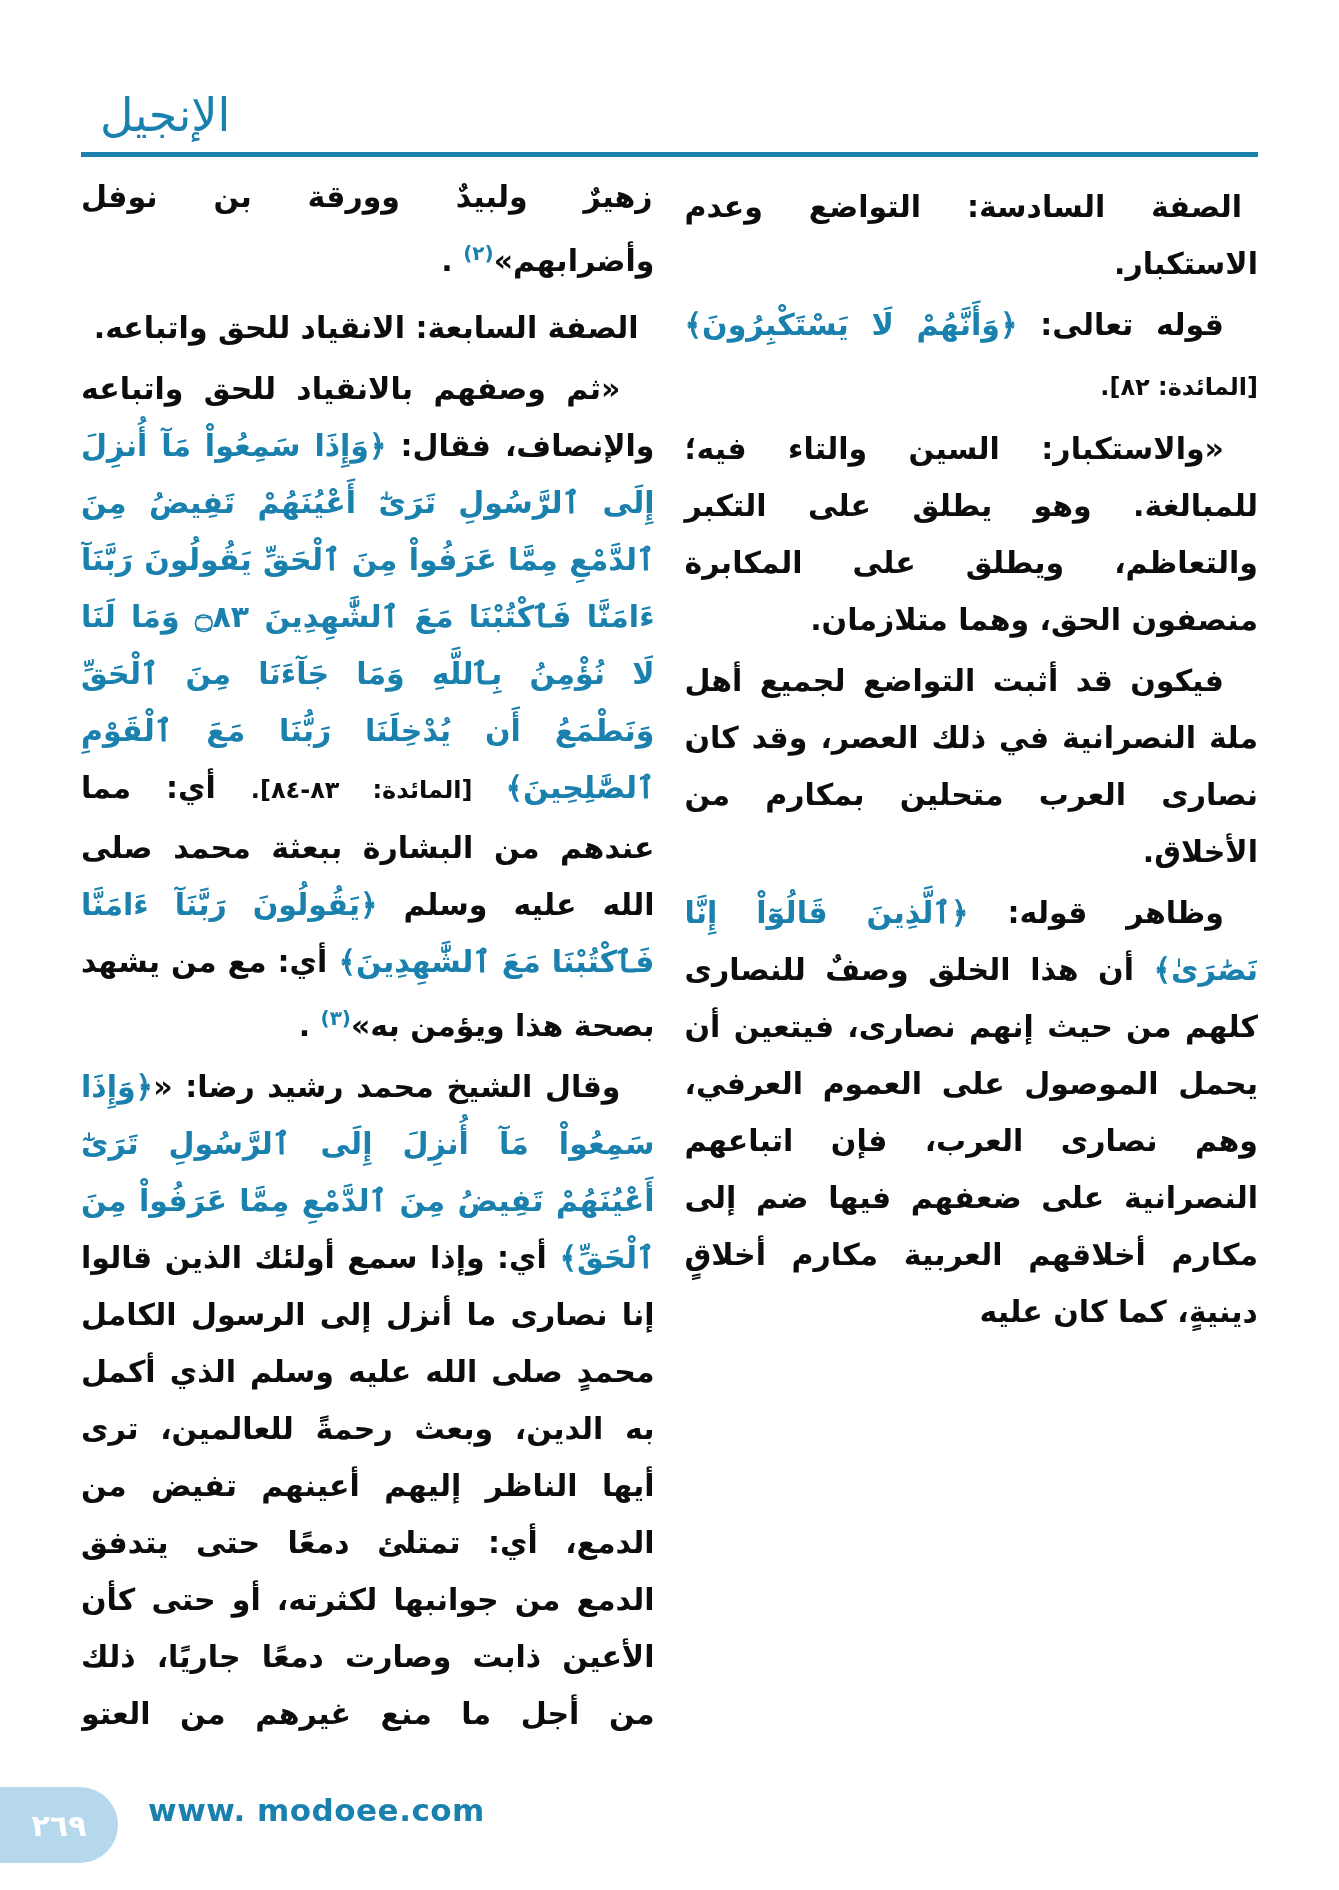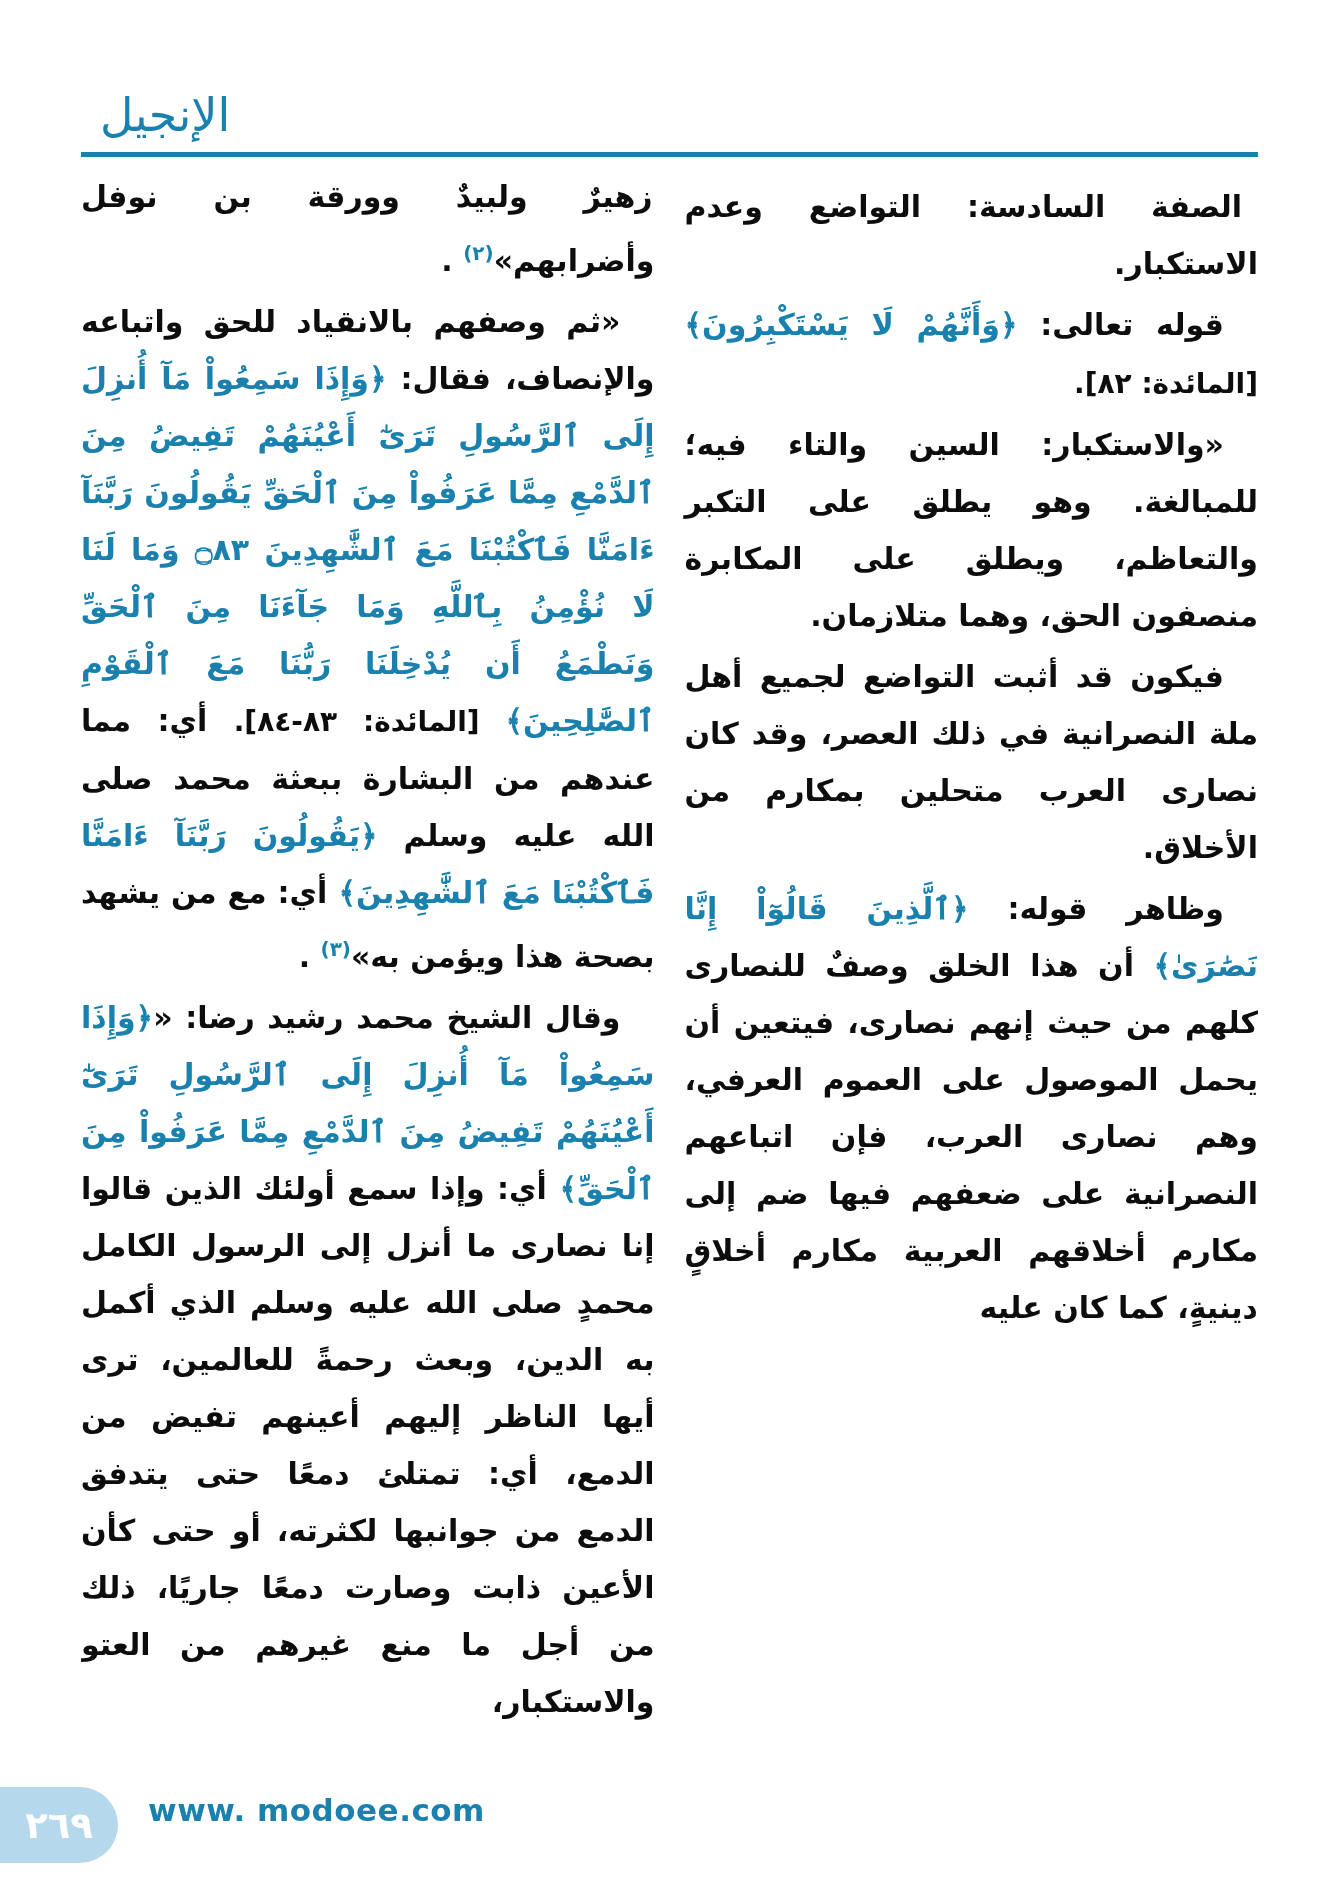--- a/index.html
+++ b/index.html
@@ -36,33 +36,33 @@
     text-align:justify;
   }
   .col-text p{margin:0;}
   .col-text p.para{text-indent:34px;margin-top:4px;}
   .col-text p.noindent{text-indent:2px;margin-top:0;}
   .col-text p.heading{
     text-indent:16px;margin-top:10px;margin-bottom:4px;
     font-weight:800;
   }
   .seg-verse{color:var(--accent);}
-  .seg-ref{font-size:28px;}
+  .seg-ref{font-size:24px;}
   .seg-marker{
     color:var(--accent);font-size:20px;
     vertical-align:11px;letter-spacing:1px;
   }
   .page-badge{
     position:absolute;left:0;top:1787px;width:118px;height:76px;
     background:var(--badge);
     border-radius:0 38px 38px 0;
     display:flex;align-items:center;justify-content:center;
   }
   .page-badge span{
-    color:#ffffff;font-size:37px;font-weight:700;
+    color:#ffffff;font-size:30px;font-weight:700;
   }
   .website{
     position:absolute;left:148px;top:1792px;
     direction:ltr;text-align:center;
     color:var(--accent);font-size:31px;font-weight:600;
     letter-spacing:0.5px;
   }
 </style>
 </head>
 <body>
@@ -77,20 +77,21 @@
         <p class="para"><span class="seg-normal">قوله تعالى: </span><span class="seg-verse">﴿وَأَنَّهُمْ لَا يَسْتَكْبِرُونَ﴾</span><span class="seg-ref"> [المائدة: ٨٢].</span></p>
         <p class="para"><span class="seg-normal">«والاستكبار: السين والتاء فيه؛ للمبالغة. وهو يطلق على التكبر والتعاظم، ويطلق على المكابرة منصفون الحق، وهما متلازمان.</span></p>
         <p class="para"><span class="seg-normal">فيكون قد أثبت التواضع لجميع أهل ملة النصرانية في ذلك العصر، وقد كان نصارى العرب متحلين بمكارم من الأخلاق.</span></p>
         <p class="para"><span class="seg-normal">وظاهر قوله: </span><span class="seg-verse">﴿ٱلَّذِينَ قَالُوٓاْ إِنَّا نَصَٰرَىٰ﴾</span><span class="seg-normal"> أن هذا الخلق وصفٌ للنصارى كلهم من حيث إنهم نصارى، فيتعين أن يحمل الموصول على العموم العرفي، وهم نصارى العرب، فإن اتباعهم النصرانية على ضعفهم فيها ضم إلى مكارم أخلاقهم العربية مكارم أخلاقٍ دينيةٍ، كما كان عليه</span></p>
       </div>
 
   </section>
   <section class="col">
     <div class="col-text" id="col-left-text">
         <p class="para noindent"><span class="seg-normal">زهيرٌ ولبيدٌ وورقة بن نوفل وأضرابهم»</span><span class="seg-marker">(٢)</span><span class="seg-normal"> .</span></p>
+        <p class="heading"><span class="seg-normal">الصفة السابعة: الانقياد للحق واتباعه.</span></p>
         <p class="para"><span class="seg-normal">«ثم وصفهم بالانقياد للحق واتباعه والإنصاف، فقال: </span><span class="seg-verse">﴿وَإِذَا سَمِعُواْ مَآ أُنزِلَ إِلَى ٱلرَّسُولِ تَرَىٰٓ أَعْيُنَهُمْ تَفِيضُ مِنَ ٱلدَّمْعِ مِمَّا عَرَفُواْ مِنَ ٱلْحَقِّ يَقُولُونَ رَبَّنَآ ءَامَنَّا فَٱكْتُبْنَا مَعَ ٱلشَّٰهِدِينَ ۝٨٣ وَمَا لَنَا لَا نُؤْمِنُ بِٱللَّهِ وَمَا جَآءَنَا مِنَ ٱلْحَقِّ وَنَطْمَعُ أَن يُدْخِلَنَا رَبُّنَا مَعَ ٱلْقَوْمِ ٱلصَّٰلِحِينَ﴾</span><span class="seg-ref"> [المائدة: ٨٣-٨٤].</span><span class="seg-normal"> أي: مما عندهم من البشارة ببعثة محمد صلى الله عليه وسلم </span><span class="seg-verse">﴿يَقُولُونَ رَبَّنَآ ءَامَنَّا فَٱكْتُبْنَا مَعَ ٱلشَّٰهِدِينَ﴾</span><span class="seg-normal"> أي: مع من يشهد بصحة هذا ويؤمن به»</span><span class="seg-marker">(٣)</span><span class="seg-normal"> .</span></p>
         <p class="para"><span class="seg-normal">وقال الشيخ محمد رشيد رضا: «</span><span class="seg-verse">﴿وَإِذَا سَمِعُواْ مَآ أُنزِلَ إِلَى ٱلرَّسُولِ تَرَىٰٓ أَعْيُنَهُمْ تَفِيضُ مِنَ ٱلدَّمْعِ مِمَّا عَرَفُواْ مِنَ ٱلْحَقِّ﴾</span><span class="seg-normal"> أي: وإذا سمع أولئك الذين قالوا إنا نصارى ما أنزل إلى الرسول الكامل محمدٍ صلى الله عليه وسلم الذي أكمل به الدين، وبعث رحمةً للعالمين، ترى أيها الناظر إليهم أعينهم تفيض من الدمع، أي: تمتلئ دمعًا حتى يتدفق الدمع من جوانبها لكثرته، أو حتى كأن الأعين ذابت وصارت دمعًا جاريًا، ذلك من أجل ما منع غيرهم من العتو والاستكبار،</span></p>
       </div>
 
   </section>
 </main>
 
 <div class="page-badge">
   <span>٢٦٩</span>
 </div>

